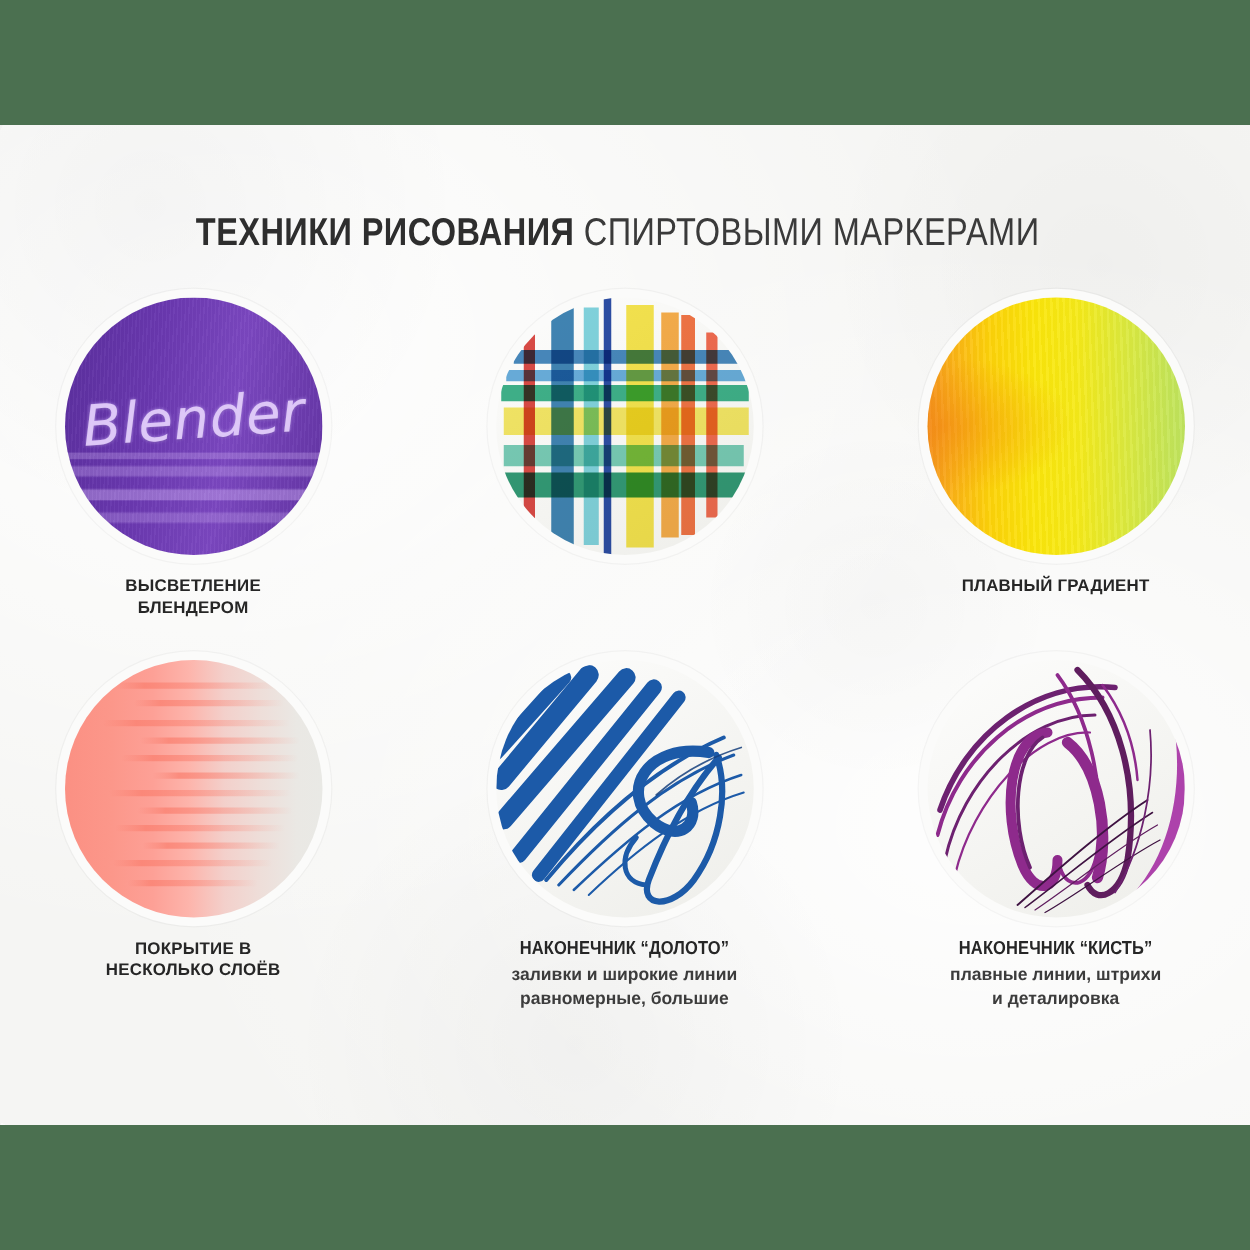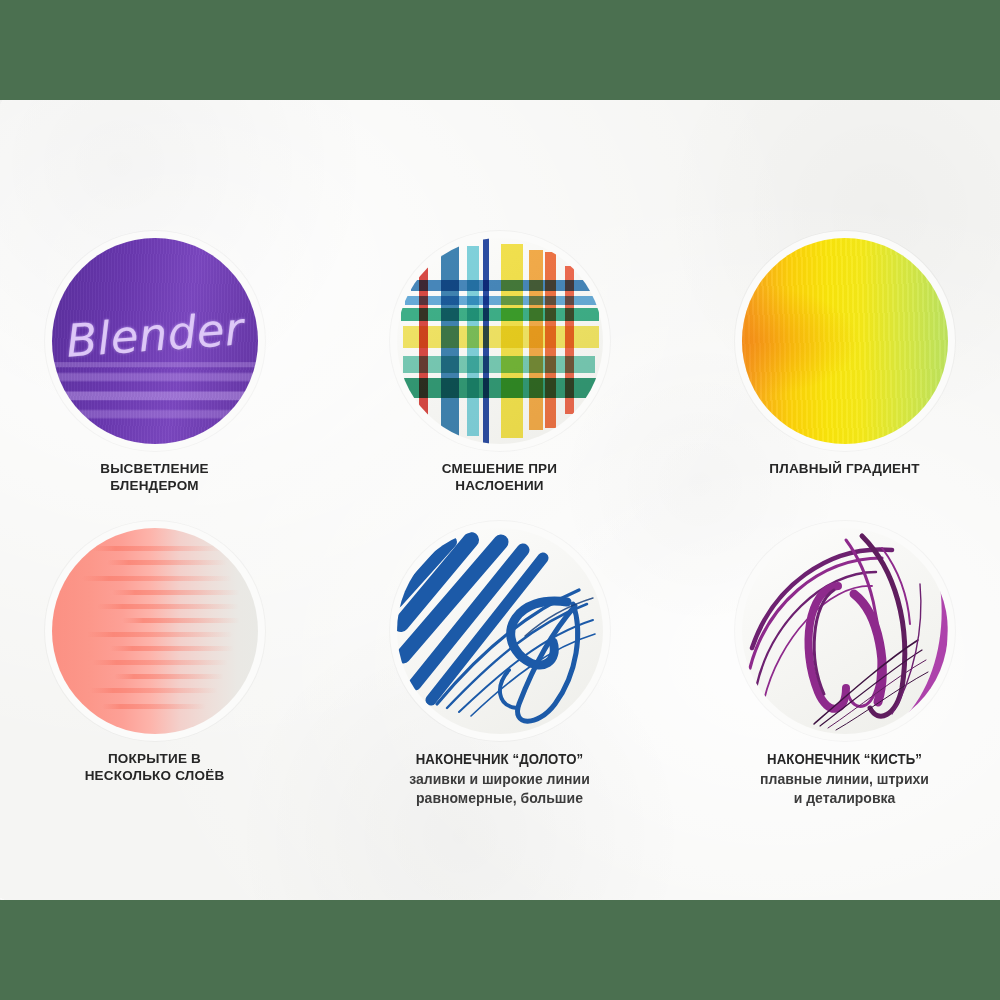--- a/index.html
+++ b/index.html
@@ -205,20 +205,23 @@
 </style>
 </head>
 <body>
 
 <div class="page">
 
   <div class="paper"></div>
   <div class="band band-top"></div>
   <div class="band band-bottom"></div>
 
+  <div class="title">
+    <span class="title-strong">ТЕХНИКИ РИСОВАНИЯ</span><span style="display:inline-block;width:7px"></span><span class="title-light">СПИРТОВЫМИ МАРКЕРАМИ</span>
+  </div>
 
   <div class="cell r1 c1">
     <div class="disc-wrap">
       <div class="disc-ring"></div>
       <div class="disc d-blender">
         <div class="blender-word">Blender</div>
       </div>
     </div>
     <div class="caption">
       <div class="cap-head">ВЫСВЕТЛЕНИЕ</div>
@@ -240,24 +243,20 @@
         <div class="hatch-v" style="left:148px; top:14px; height:176px; width:11px; background:#f05a22; opacity:.84;"></div>
         <div class="hatch-v" style="left:168px; top:28px; height:148px; width:9px;  background:#ef4b2a; opacity:.82;"></div>
 
         <div class="hatch-h" style="left:14px; top:42px;  width:182px; height:11px; background:#1f6fb0; opacity:.82;"></div>
         <div class="hatch-h" style="left:8px;  top:58px;  width:192px; height:9px;  background:#2f8fd0; opacity:.72;"></div>
         <div class="hatch-h" style="left:4px;  top:70px;  width:198px; height:13px; background:#0e9f6e; opacity:.80;"></div>
         <div class="hatch-h" style="left:6px;  top:88px;  width:196px; height:22px; background:#f2e02a; opacity:.72;"></div>
         <div class="hatch-h" style="left:6px;  top:118px; width:192px; height:17px; background:#3fb89a; opacity:.70;"></div>
         <div class="hatch-h" style="left:4px;  top:140px; width:198px; height:20px; background:#0f8a5f; opacity:.85;"></div>
       </div>
-    </div>
-    <div class="caption">
-      <div class="cap-head">СМЕШЕНИЕ ПРИ</div>
-      <div class="cap-head">НАСЛОЕНИИ</div>
     </div>
   </div>
 
   <div class="cell r1 c3">
     <div class="disc-wrap">
       <div class="disc-ring"></div>
       <div class="disc d-grad"></div>
     </div>
     <div class="caption">
       <div class="cap-head">ПЛАВНЫЙ ГРАДИЕНТ</div>

